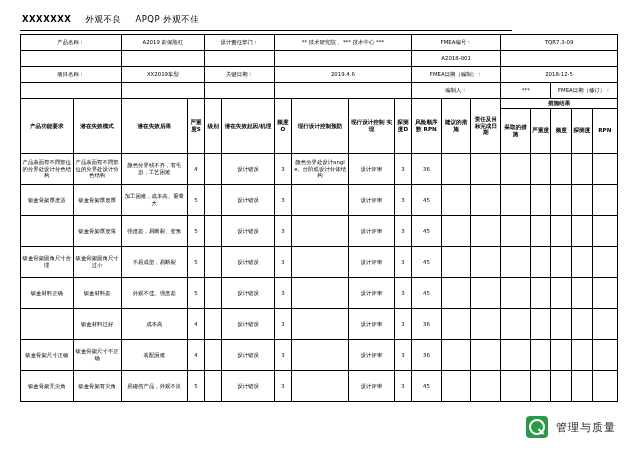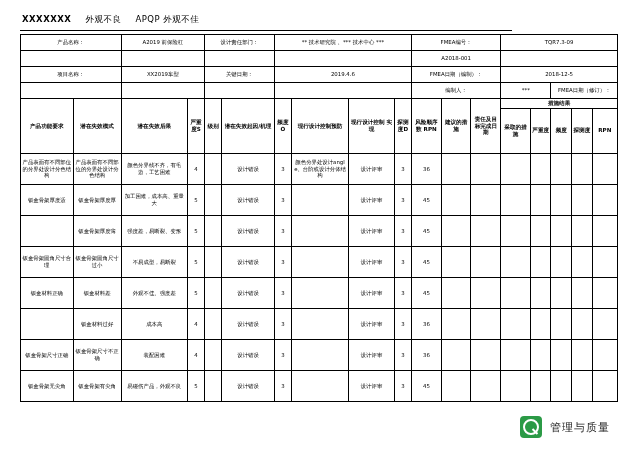--- a/index.html
+++ b/index.html
@@ -35,21 +35,21 @@
   .tophdr td{height:13px;}
   .tophdr2 td{height:13px;}
   .colhdr td{height:42px;font-weight:bold;}
   .left{text-align:left;padding-left:2px;}
   .small{font-size:5px;}
   .body-row td{height:28px;}
   .footer{
     position:absolute;left:0;bottom:0;width:640px;height:58px;
   }
   .wm{
-    position:absolute;right:30px;bottom:14px;display:flex;align-items:center;gap:8px;
+    position:absolute;right:24px;bottom:14px;display:flex;align-items:center;gap:8px;
   }
   .wm-logo{
     width:22px;height:22px;border-radius:4px;background:#2b9a46;position:relative;
     display:flex;align-items:center;justify-content:center;
   }
   .wm-logo:before{
     content:"";position:absolute;width:12px;height:12px;border:2px solid #fff;border-radius:50%;
   }
   .wm-logo:after{
     content:"";position:absolute;width:2px;height:7px;background:#fff;transform:rotate(-45deg);

